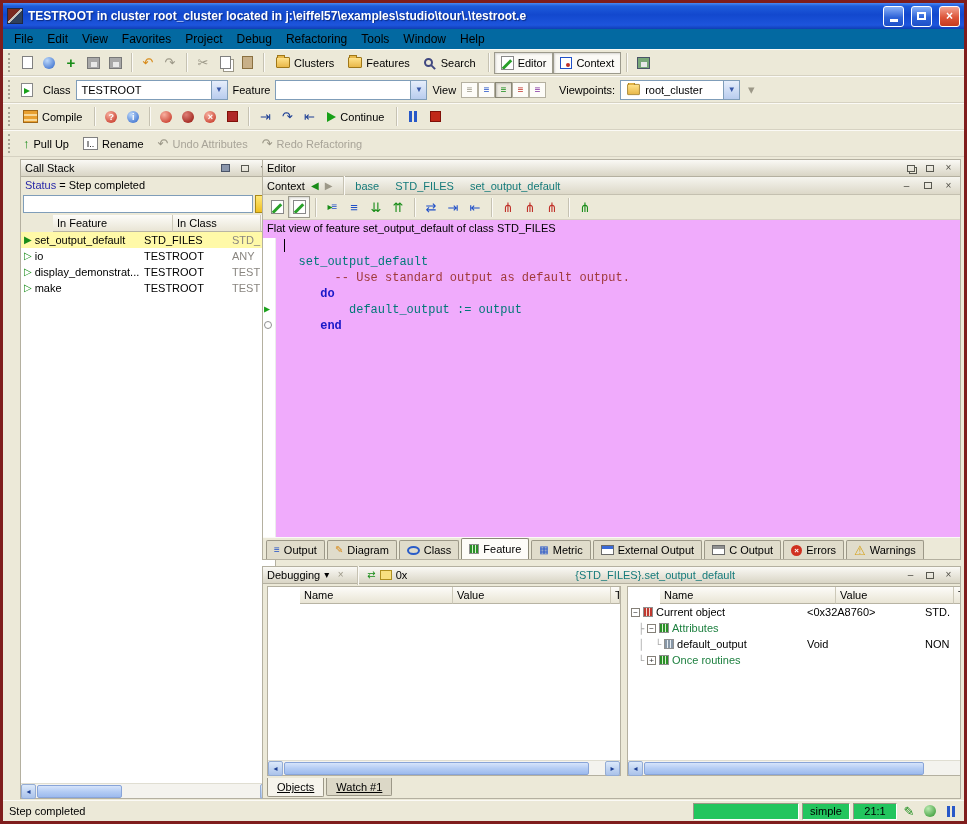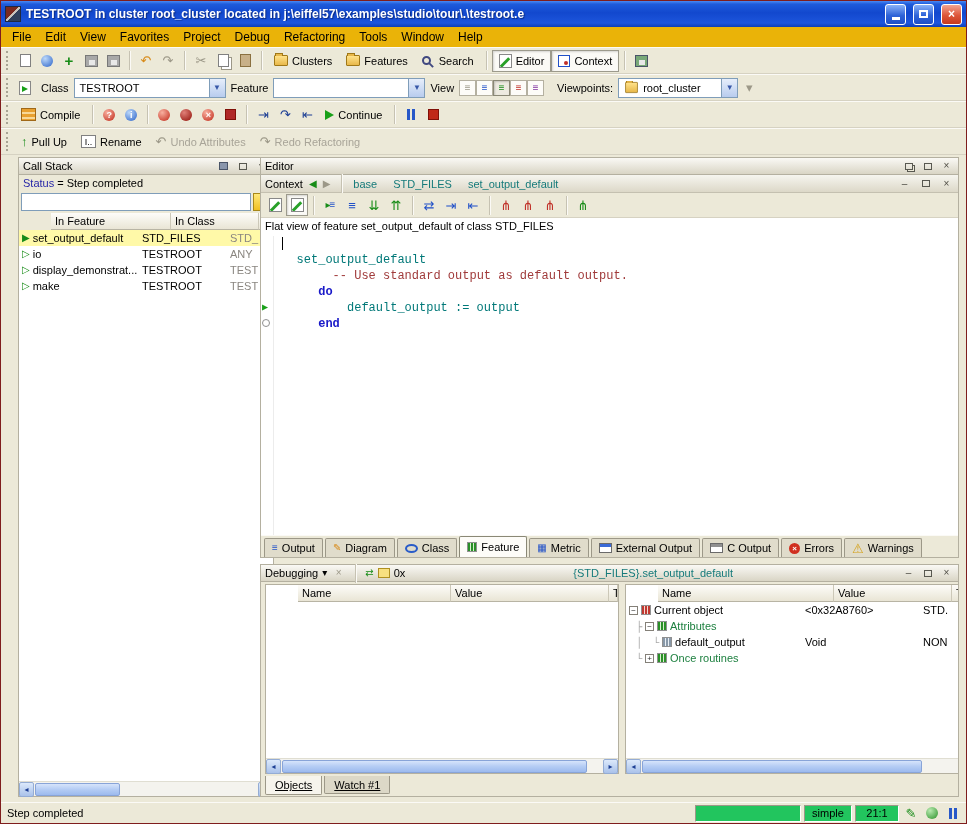--- a/index.html
+++ b/index.html
@@ -1,30 +1,30 @@
 <!DOCTYPE html>
 <html><head>
 <meta charset="utf-8">
 <style>
   *{box-sizing:border-box;margin:0;padding:0;}
   body{margin:0;background:#fff;}
   .window{position:relative;width:967px;height:824px;font-family:"Liberation Sans",sans-serif;font-size:11px;color:#000;
-    background:#ECE9D8;border:1px solid #7f1d1d;overflow:hidden;}
+    background:#ECE9D8;border:3px solid #7f1d1d;overflow:hidden;}
   
   .titlebar{height:26px;display:flex;align-items:center;gap:5px;padding:0 4px;
     background:linear-gradient(180deg,#4A8AF4 0%,#1E5BDB 12%,#1248CE 45%,#1D55DC 85%,#0F3EB5 100%);}
   .appicon{width:16px;height:16px;background:linear-gradient(135deg,#7A2A20 0 45%,#C8C4BC 45% 55%,#30405A 55%);border:1px solid #202840;}
   .titlebar .title{color:#fff;font-weight:bold;font-size:12px;text-shadow:1px 1px 1px #0A2A80;flex:1;white-space:nowrap;overflow:hidden;}
   .tb-btn{width:21px;height:21px;border:1px solid #fff;border-radius:3px;display:flex;align-items:center;justify-content:center;color:#fff;font-weight:bold;font-size:12px;margin-left:2px;}
   .tb-btn.minb,.tb-btn.maxb{background:linear-gradient(180deg,#8AB2F8,#2E63D8 55%,#1E4FC8);}
   .tb-btn.closeb{background:linear-gradient(180deg,#F2A492,#DD5539 55%,#C63A1E);}
   .wmin{width:8px;height:3px;background:#fff;margin-top:8px;}
   .wmax{width:9px;height:8px;border:2px solid #fff;}
   
-  .menubar{height:20px;display:flex;align-items:center;padding:0 4px;background:#eab308;}
+  .menubar{height:20px;display:flex;align-items:center;padding:0 4px;background:#0369a1;}
   .menu-item{padding:2px 7px;font-size:12px;}
   .toolbar{display:flex;align-items:center;height:27px;padding:0 2px;border-top:1px solid #FBFAF6;border-bottom:1px solid #D6D2C2;background:#ECE9D8;}
   .grip{width:3px;height:19px;margin:0 5px 0 3px;border-left:2px dotted #A8A494;}
   .vsep{width:1px;height:19px;background:#C6C2B2;box-shadow:1px 0 0 #FBFAF6;margin:0 5px;}
   .tbtn{height:22px;min-width:22px;display:flex;align-items:center;justify-content:center;gap:4px;padding:0 3px;border:1px solid transparent;font-size:11px;white-space:nowrap;}
   .tbtn.labeled{padding:0 6px;}
   .tbtn.pressed{border:1px solid #9C9A8C;background:#FBFAF6;box-shadow:inset 1px 1px 2px rgba(0,0,0,.15);}
   .tbtn.disabled{color:#A8A498;}
   .lbl{padding:0 5px;}
   .gray-t{color:#A8A498;}
@@ -106,21 +106,21 @@
   .statusword{color:#2828A8;}
   .inputrow{height:22px;flex:0 0 22px;display:flex;align-items:center;gap:2px;padding:1px 2px;}
   .excinput{flex:1;height:18px;background:#fff;border:1px solid #7F9DB9;}
   .excbtn{width:18px;height:18px;background:linear-gradient(#FFE878,#F0C020);border:1px solid #A88818;display:flex;align-items:center;justify-content:center;color:#902020;font-weight:bold;font-size:10px;}
   .cs-filler{flex:1;background:#fff;}
   
   #editor{left:259px;top:156px;width:699px;height:401px;}
   .ctxbar{height:18px;flex:0 0 18px;background:linear-gradient(180deg,#F6F5EF,#DCD8C8);border-bottom:1px solid #C4C0B0;display:flex;align-items:center;gap:6px;padding:0 4px;}
   .crumb{color:#157A7A;margin-right:10px;}
   .etoolbar{height:25px;flex:0 0 25px;display:flex;align-items:center;padding:0 3px;background:#ECE9D8;border-bottom:1px solid #D6D2C2;}
-  .econtent{flex:1;background:#ffffff;position:relative;overflow:hidden;}
+  .econtent{flex:1;background:#f0abfc;position:relative;overflow:hidden;}
   .flatline{height:16px;font-size:11px;padding:2px 4px;white-space:nowrap;}
   .codewrap{position:absolute;left:0;top:18px;right:0;bottom:0;font-family:"Liberation Mono","DejaVu Sans Mono",monospace;font-size:12px;line-height:16px;}
   .gutter{position:absolute;left:0;top:0;bottom:0;width:13px;border-right:1px solid #ECECEC;background:#fff;}
   .gmark{position:absolute;left:1px;font-size:10px;line-height:10px;}
   .codelines{margin-left:14px;}
   .cl{height:16px;white-space:pre;}
   .ln-feature{color:#007878;}
   .ln-comment{color:#A03A3A;}
   .ln-keyword{color:#1818C8;font-weight:bold;}
   .ln-body{color:#007878;}

